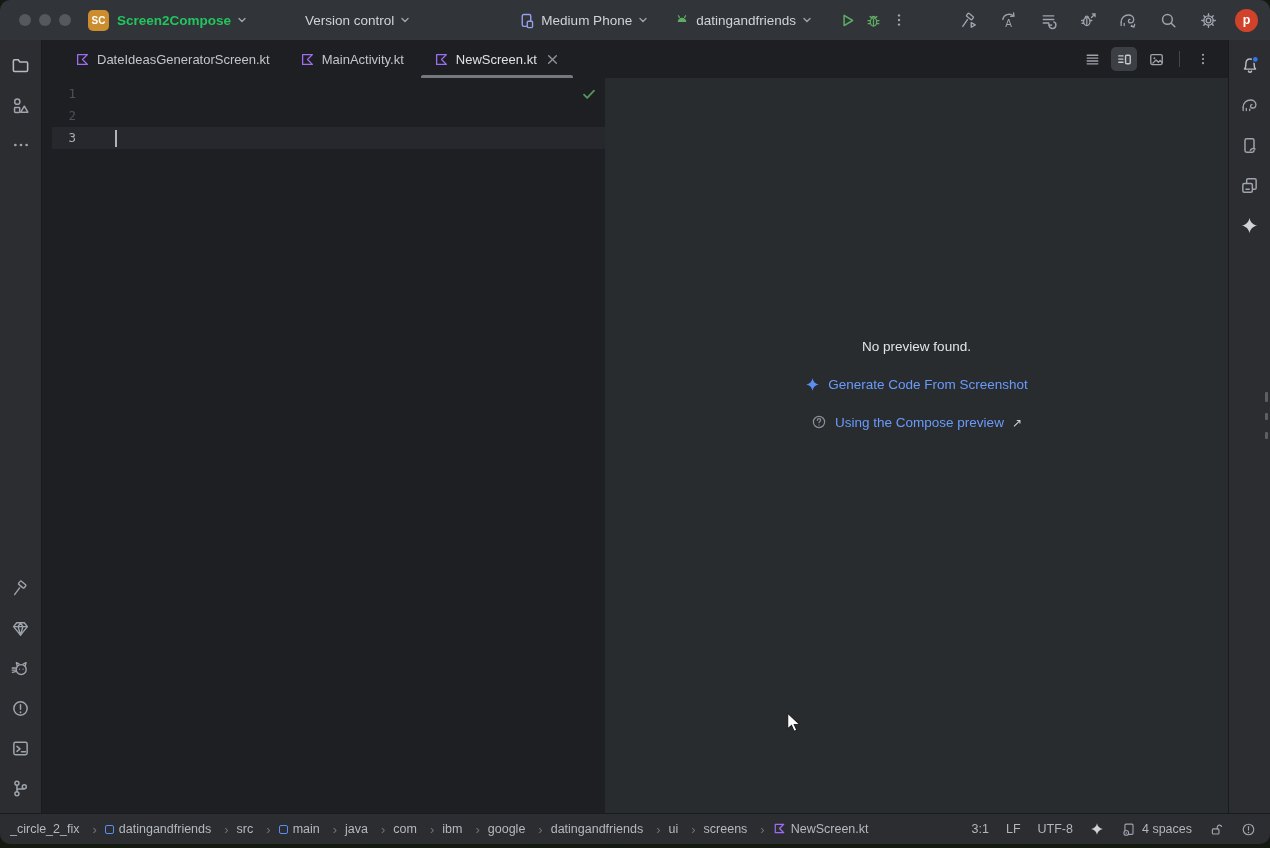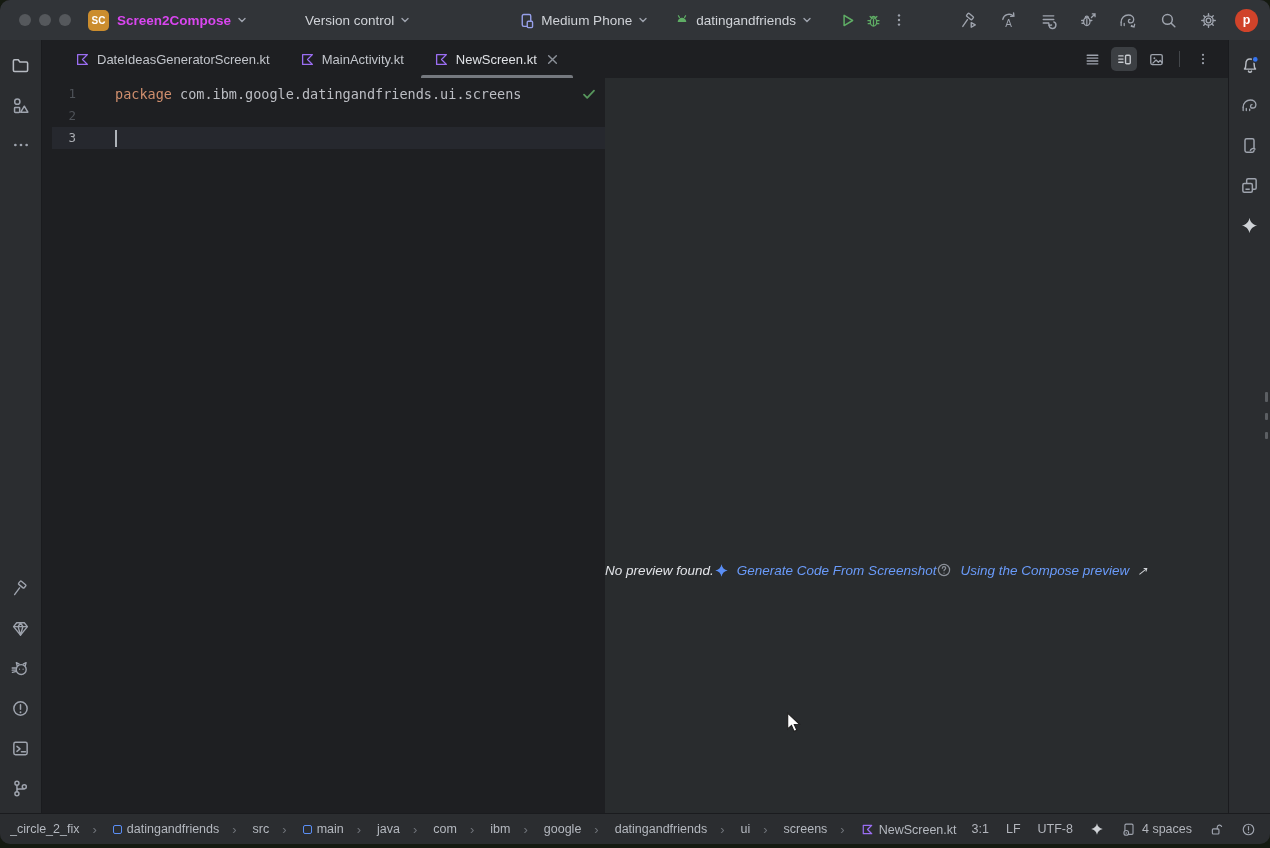--- a/index.html
+++ b/index.html
@@ -42,21 +42,21 @@
     font-size:13.5px;
   }
   .traffic{display:flex;gap:8px;padding-left:19px;width:88px;flex:0 0 auto;}
   .traffic span{width:12px;height:12px;border-radius:50%;background:#55585c;display:block;}
   .proj-badge{
     width:21px;height:21px;border-radius:5px;background:#cb8d2e;
     color:#fff;font-size:10px;font-weight:700;
     display:flex;align-items:center;justify-content:center;margin-right:8px;flex:0 0 auto;
   }
   .tb-item{display:flex;align-items:center;gap:6px;cursor:default;white-space:nowrap;}
-  .tb-name{font-weight:600;color:#d946ef;}
+  .tb-name{font-weight:600;color:#22c55e;}
   .chev{width:10px;height:10px;flex:0 0 auto;}
   .tb-vc{margin-left:58px;color:#d0d3d8;}
   .tb-device{margin-left:108px;color:#d0d3d8;}
   .tb-config{margin-left:26px;color:#d0d3d8;}
   .tb-run{margin-left:22px;}
   .icon-btn{
     width:26px;height:26px;border-radius:5px;
     display:flex;align-items:center;justify-content:center;flex:0 0 auto;
   }
   .tb-right{margin-left:auto;display:flex;align-items:center;gap:14px;padding-right:12px;}
@@ -107,35 +107,35 @@
   .ln{width:24px;text-align:right;color:var(--ln);font-size:12.5px;flex:0 0 auto;}
   .code-row.current .ln{color:var(--ln-active);}
   .gut-space{width:39px;flex:0 0 auto;}
   .code-text{white-space:pre;color:#bcbec4;}
   .kw{color:var(--keyword);}
   .caret{width:1.5px;height:17px;background:#aeb3b9;margin-left:0;}
   .inspect{position:absolute;top:8px;right:8px;width:16px;height:16px;}
   
   .preview{
     flex:1;background:var(--preview-bg);min-width:0;
-    display:flex;flex-direction:row;align-items:center;
-    padding-top:249px;font-size:13.5px;font-style:italic;
+    display:flex;flex-direction:column;align-items:center;
+    padding-top:249px;font-size:13.5px;
   }
   .pv-row{height:38px;display:flex;align-items:center;gap:8px;white-space:nowrap;}
   .pv-msg{color:#d6d8dc;}
   .pv-msg.title{color:#e2e4e8;}
   .pv-link{color:var(--link);cursor:pointer;}
   .ext-arrow::after{content:"\2197";color:#cfd2d6;font-size:12px;}
   
   .statusbar{
     height:31px;background:var(--status-bg);border-top:1px solid var(--border);
     flex:0 0 auto;display:flex;align-items:center;
     font-size:12.5px;color:var(--txt-dim);padding:0 14px 0 10px;
   }
-  .crumbs{display:flex;align-items:flex-end;min-width:0;overflow:hidden;gap:8px;}
+  .crumbs{display:flex;align-items:flex-start;min-width:0;overflow:hidden;}
   .crumb{display:flex;align-items:center;gap:5px;white-space:nowrap;}
   .crumb:not(:last-child)::after{
     content:"\203A";color:#6f7379;margin:0 8px;font-size:13px;
   }
   .mod-ico{width:9px;height:9px;border:1.4px solid #5a8ef5;border-radius:2px;display:block;}
   .sb-right{margin-left:auto;display:flex;align-items:center;gap:17px;color:#b2b5bc;}
   .sb-widget{display:flex;align-items:center;gap:6px;cursor:default;white-space:nowrap;}
   
   .scroll-marks span{position:absolute;right:2px;width:3px;border-radius:1px;background:#5b5e62;display:block;}
   
@@ -378,21 +378,20 @@
           </div>
         </div>
       </div>
 
       <div class="content">
 
         <div class="editor">
           <div class="code-row">
             <span class="ln">1</span>
             <span class="gut-space"></span>
-            <span class="code-text"><span class="kw">package</span><span> com.ibm.google.datingandfriends.ui.screens</span></span>
           </div>
           <div class="code-row">
             <span class="ln">2</span>
           </div>
           <div class="code-row current">
             <span class="ln">3</span>
             <span class="gut-space"></span>
             <span class="caret"></span>
           </div>
           <div class="inspect">

